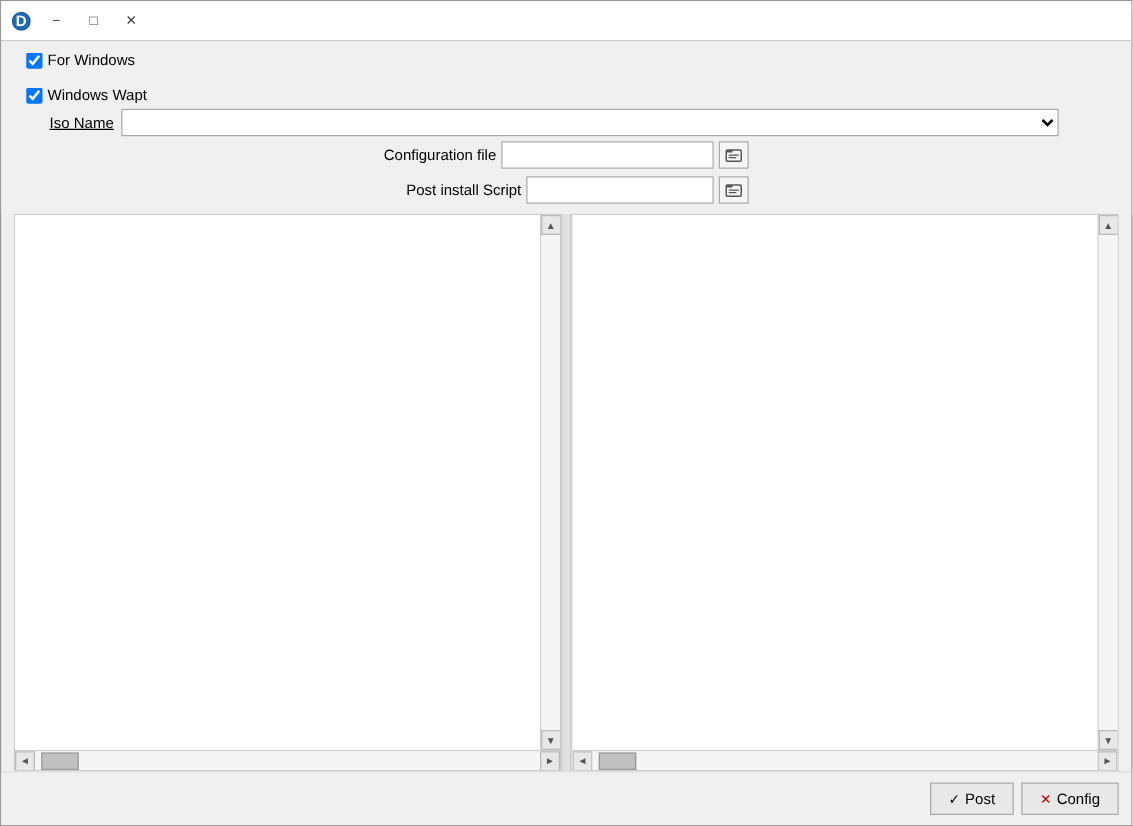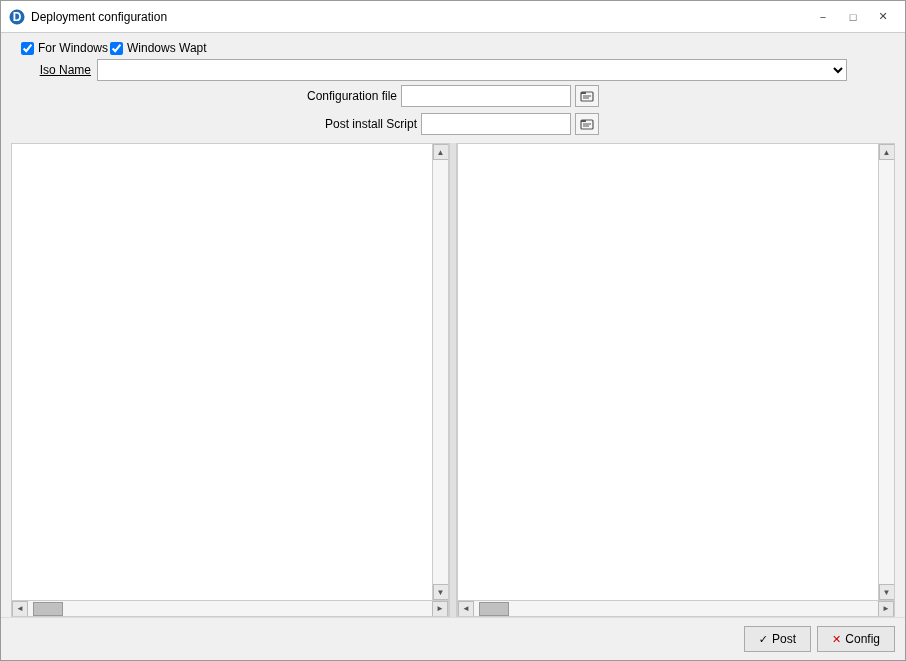--- a/index.html
+++ b/index.html
@@ -276,32 +276,31 @@
 
 <div class="dialog">
 
   <div class="title-bar">
     <div class="title-bar-icon">
       <svg width="16" height="16" viewBox="0 0 16 16">
         <circle cx="8" cy="8" r="7" fill="#1e6bb8" stroke="#1559a0" stroke-width="1"></circle>
         <text x="8" y="12" text-anchor="middle" fill="white" font-size="10" font-weight="bold">D</text>
       </svg>
     </div>
-    <span class="title-bar-text">Deployment configuration</span>
     <div class="title-bar-controls">
       <button class="title-bar-btn">−</button>
       <button class="title-bar-btn">□</button>
       <button class="title-bar-btn close">✕</button>
     </div>
   </div>
 
   <div class="form-area">
 
     <div style="display:flex; align-items:center; gap:6px;">
-      <div style="display:flex; flex-direction:row; gap:2px; min-width:130px; padding-left:10px;">
+      <div style="display:flex; flex-direction:column; gap:14px; min-width:130px; padding-left:10px;">
         <div class="checkbox-row">
           <input type="checkbox" id="cb-windows" checked="" style="">
           <label for="cb-windows">For Windows</label>
         </div>
         <div class="checkbox-row">
           <input type="checkbox" id="cb-wapt" checked="" style="">
           <label for="cb-wapt">Windows Wapt</label>
         </div>
       </div>
     </div>

